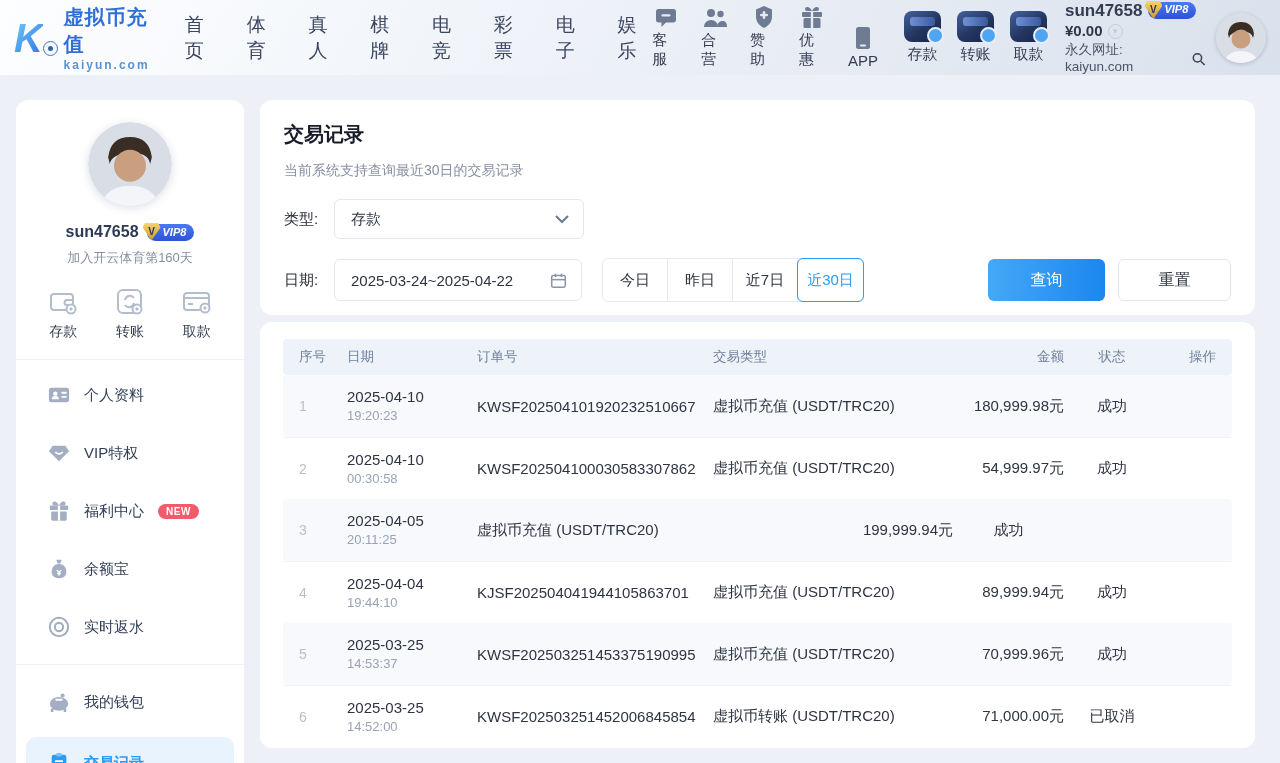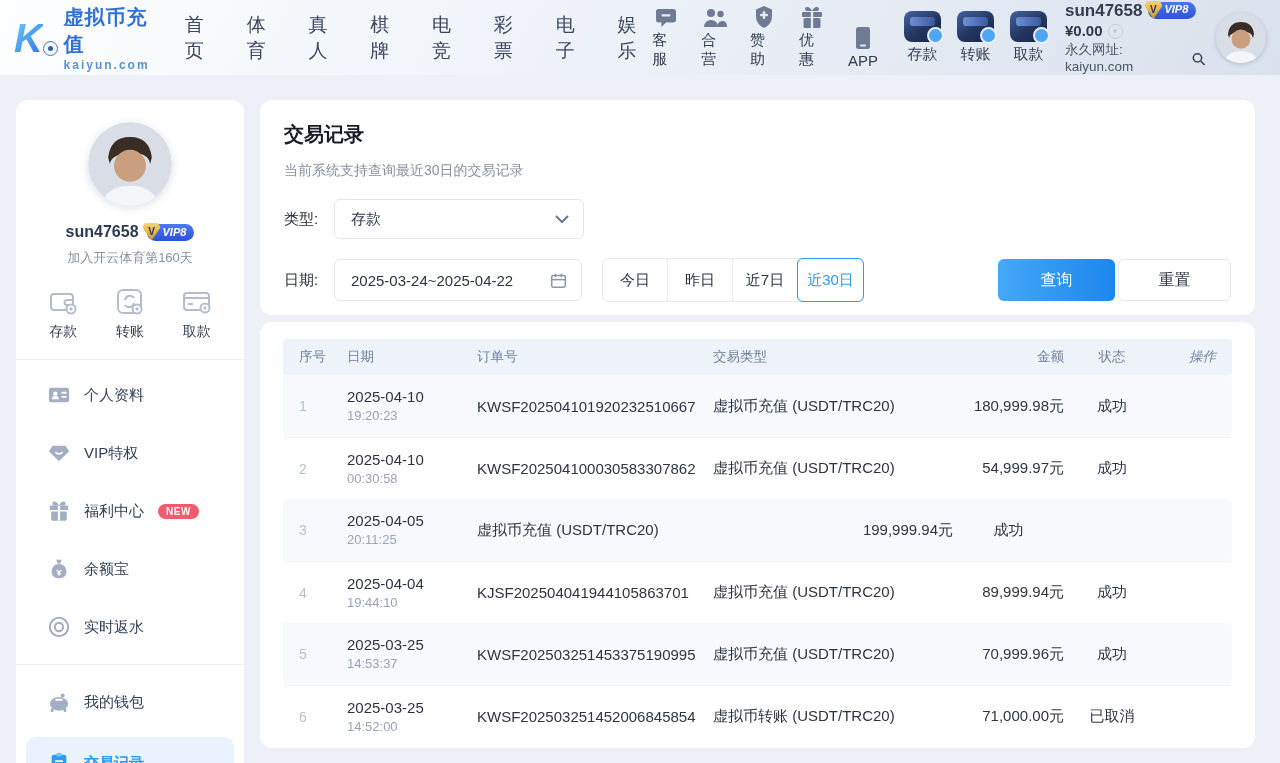--- a/index.html
+++ b/index.html
@@ -92,34 +92,34 @@
   .date-value { font-size:15px; color:#2e3442; flex:1; }
   .segmented { display:flex; margin-left:20px; border:1px solid #e4e9f1; border-radius:6px; background:#fff; }
   .seg-btn { position:relative; width:65px; height:42px; display:flex; align-items:center; justify-content:center;
     font-size:15px; color:#2e3442; cursor:pointer; border-right:1px solid #e4e9f1; }
   .seg-btn:last-child { border-right:none; }
   .seg-btn.active { color:#2b9bf4; }
   .seg-btn.active::after { content:""; position:absolute; inset:-1px; border:1px solid #2b9bf4; border-radius:6px; }
   .btn-search { margin-left:auto; width:117px; height:42px; border:none; border-radius:6px;
     background:linear-gradient(90deg,#45a8f7,#1b87ee); color:#fff; font-size:16px; cursor:pointer;
     font-family:inherit; }
-  .btn-reset { margin-left:3px; width:113px; height:42px; border:1px solid #e2e7ef; border-radius:6px;
+  .btn-reset { margin-left:13px; width:113px; height:42px; border:1px solid #e2e7ef; border-radius:6px;
     background:#fff; color:#2e3442; font-size:16px; cursor:pointer; font-family:inherit; }
 
   
   .table-card { left:260px; top:322px; width:995px; height:426px; padding:17px 23px; overflow:hidden; }
   .t-grid { display:grid; grid-template-columns:48px 130px 236px 240px 1fr 96px 56px; align-items:center; }
   .t-head { height:36px; background:#eef3fa; border-radius:4px; padding:0 16px;
     font-size:13.5px; color:#71809c; }
   .t-row { height:62px; padding:0 16px; border-top:1px solid #f2f4f9; }
   .t-row:first-of-type { border-top:none; }
   .t-row:nth-of-type(even) { background:#f7f9fc; border-radius:4px; border-top:none; }
   .c-amount { text-align:right; }
   .c-status { text-align:center; }
-  .c-action { text-align:right;font-style:italic; }
+  .c-action { text-align:right; }
   .cell-seq { font-size:14px; color:#b7bfce; }
   .cell-date1 { font-size:15px; color:#2e3442; font-weight:500; }
   .cell-date2 { font-size:13px; color:#9aa3b5; margin-top:2px; }
   .cell-order, .cell-type { font-size:15px; color:#2e3442; }
   .cell-amount { font-size:15px; color:#2e3442; text-align:right; }
   .cell-status { font-size:15px; color:#2e3442; text-align:center; }
 </style>
 </head>
 <body>
 

